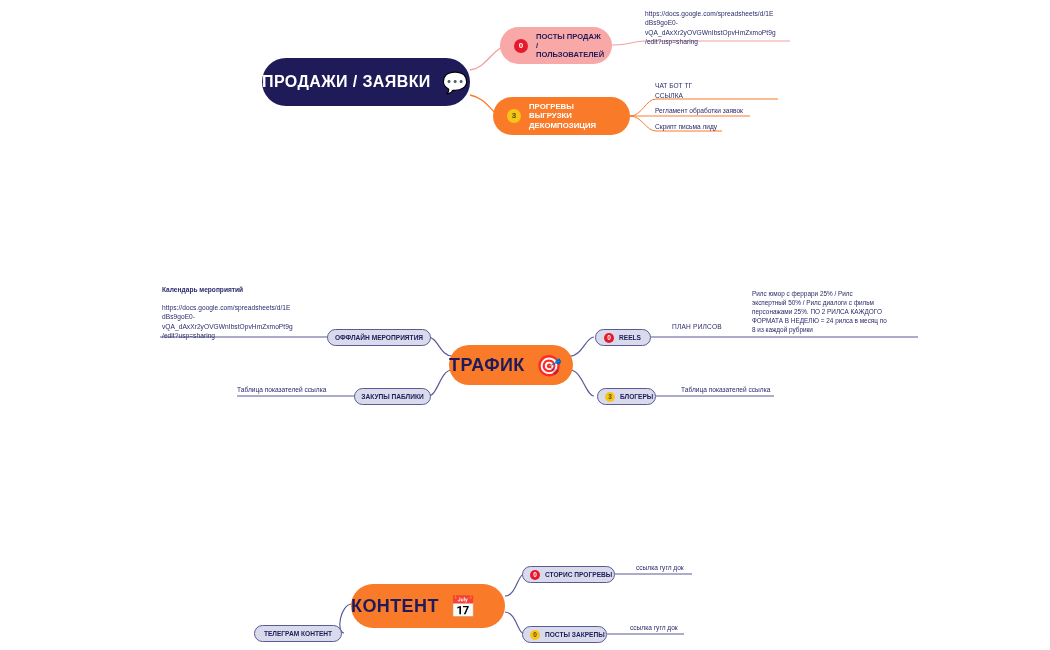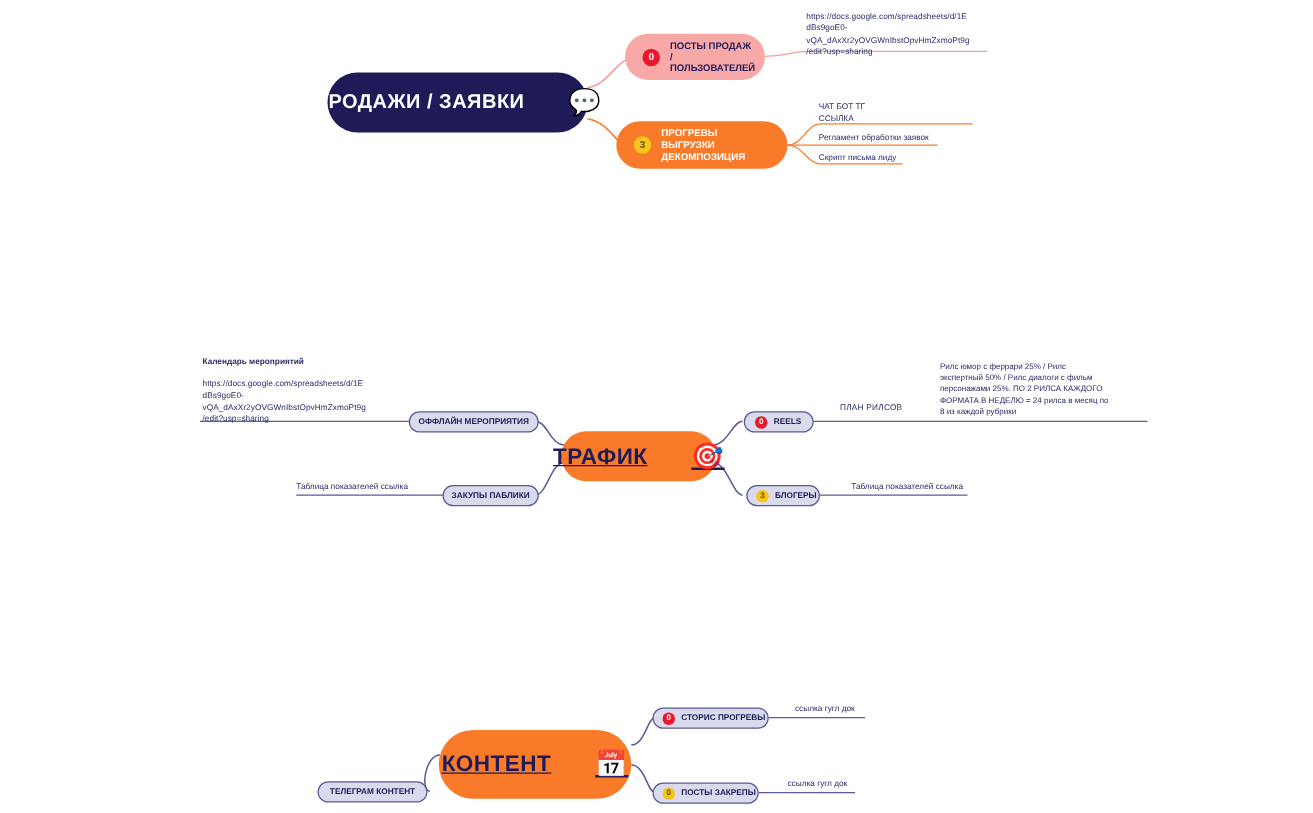--- a/index.html
+++ b/index.html
@@ -10,30 +10,29 @@
     color:#2a2a6a;
   }
   .canvas{position:absolute;inset:0;}
   svg.links{position:absolute;left:0;top:0;width:1050px;height:650px;pointer-events:none;}
 
   
   .node{position:absolute;box-sizing:border-box;display:flex;align-items:center;}
 
   .node-main{
     border-radius:40px;
-    justify-content:center;
+    justify-content:flex-start;
     font-weight:bold;
     letter-spacing:.4px;
     white-space:nowrap;
-    gap:23px;
   }
   .node-main .emoji{margin-left:12px;font-size:21px;line-height:1;}
 
   .main-navy{background:#1e1b58;color:#ffffff;}
-  .main-orange{background:#f97b2a;color:#1e1b58;text-decoration:underline;}
+  .main-orange{background:#f97b2a;color:#1e1b58;}
 
   .node-sub{
     border-radius:22px;
     padding:0 14px;
     font-weight:bold;
     line-height:1.22;
   }
   .sub-pink{background:#f9a8a8;color:#1e1b58;}
   .sub-orange{background:#f97b2a;color:#ffffff;}
 
@@ -170,21 +169,21 @@
   <div class="txt txt-cap" style="left:672px;top:323px;width:120px;">ПЛАН РИЛСОВ</div>
 
   <div class="txt txt-leaf" style="left:752px;top:290px;width:140px;">Рилс юмор с феррари 25%  / Рилс
 экспертный 50% / Рилс диалоги с фильм
 персонажами 25%. ПО 2 РИЛСА КАЖДОГО
 ФОРМАТА В НЕДЕЛЮ = 24 рилса в месяц по
 8 из каждой рубрики</div>
 
   <div class="txt txt-small" style="left:681px;top:385px;width:160px;">Таблица показателей ссылка</div>
 
-  <div class="node node-main main-orange" style="left:351px;top:584px;width:154px;height:55px;font-size:18px;">
+  <div class="node node-main main-orange" style="left:351px;top:584px;width:154px;height:44px;font-size:18px;">
     <span>КОНТЕНТ</span>
     <span class="emoji">📅</span>
   </div>
 
   <div class="node pill" style="left:254px;top:625px;width:88px;height:17px;font-size:6.6px;">
     <span>ТЕЛЕГРАМ КОНТЕНТ</span>
   </div>
 
   <div class="node pill" style="left:522px;top:566px;width:93px;height:17px;font-size:6.6px;justify-content:flex-start;padding:0 7px;">
     <span class="badge badge-red" style="margin-right:5px;width:10px;height:10px;font-size:6.5px;">0</span>

